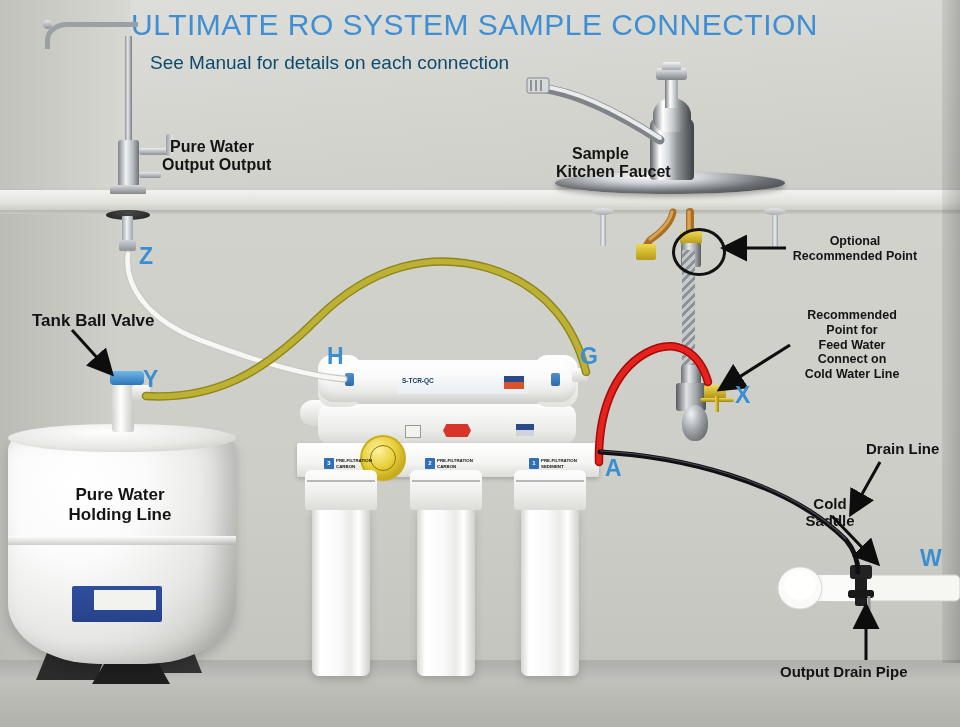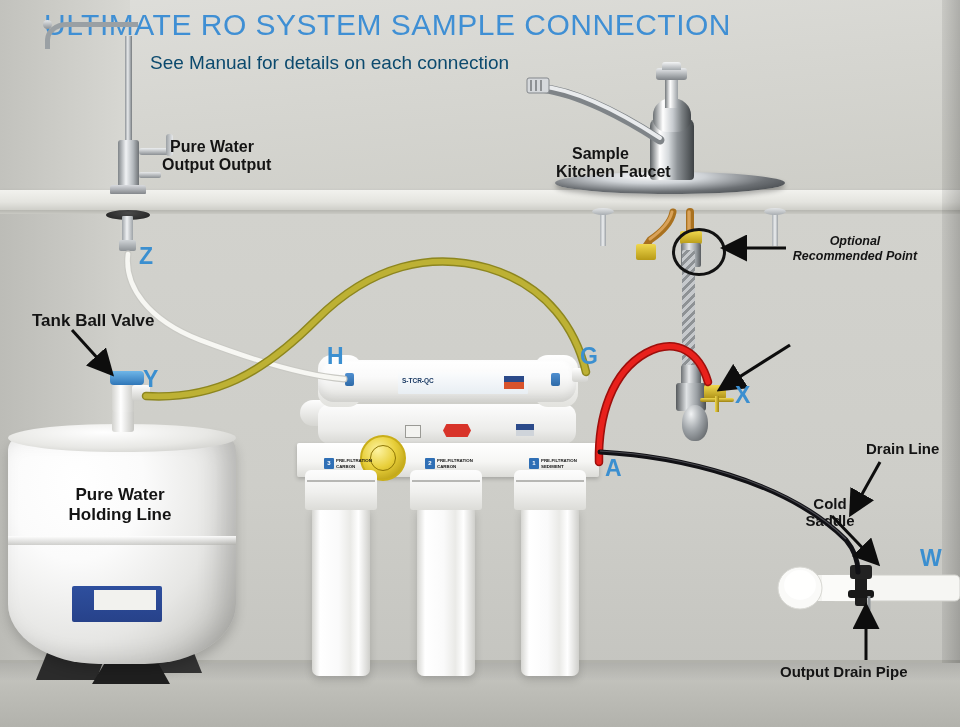--- a/index.html
+++ b/index.html
@@ -31,22 +31,22 @@
   .wall-seam{position:absolute;left:0;top:660px;width:960px;height:3px;
     background:#a9a9a3;opacity:.75;}
   .floor{position:absolute;left:0;top:663px;width:960px;height:64px;
     background:linear-gradient(180deg,#c8c8c3 0%,#bebeb8 40%,#b2b2ac 100%);}
   .floor-shadow{position:absolute;left:0;top:663px;width:960px;height:18px;
     background:linear-gradient(180deg,rgba(0,0,0,.12),rgba(0,0,0,0));}
   .right-wall{position:absolute;right:0;top:0;width:18px;height:663px;
     background:linear-gradient(90deg,rgba(0,0,0,.07),rgba(0,0,0,.20));}
 
   
-  .title{position:absolute;left:0;top:8px;width:818px;text-align:left;
-    font-size:30px;letter-spacing:.5px;color:#3f8fd4;font-weight:400;padding-left:44px;}
+  .title{position:absolute;left:0;top:8px;width:818px;text-align:right;
+    font-size:30px;letter-spacing:.5px;color:#3f8fd4;font-weight:400;}
   .subtitle{position:absolute;left:150px;top:52px;font-size:19px;color:#0c4a6e;}
   .lbl{position:absolute;font-size:16px;color:#141414;font-weight:700;line-height:1.15;}
   .lbl.small{font-size:12.5px;font-weight:700;line-height:1.18;}
   .lbl.ctr{text-align:center;}
   .marker{position:absolute;font-size:23px;font-weight:700;color:#3b8fd0;}
 
   
   .pw-spout{position:absolute;left:45px;top:22px;width:88px;height:22px;
     border-top:5px solid #9aa0a4;border-left:5px solid #9aa0a4;
     border-top-left-radius:22px 18px;}
@@ -264,25 +264,32 @@
   <div class="chrome-nut" style="left:681px;top:243px;"></div>
   <div class="braid"></div>
   <div class="chrome-nut" style="left:681px;top:365px;height:20px;"></div>
   <div class="angle-stop"></div>
   <div class="stop-bulb"></div>
   <div class="stop-valve"></div>
   <div class="stop-handle"></div>
   <div class="stop-handle-v"></div>
   <div class="opt-circle"></div>
 
-  <div class="lbl small ctr" style="left:790px;top:234px;width:130px;font-style:italic;">
+  <div class="lbl small ctr" style="left:790px;top:234px;width:130px;">
     <div>Optional</div>
     <div>Recommended Point</div>
   </div>
 
+  <div class="lbl small ctr" style="left:782px;top:308px;width:140px;">
+    <div>Recommended</div>
+    <div>Point for</div>
+    <div>Feed Water</div>
+    <div>Connect on</div>
+    <div>Cold Water Line</div>
+  </div>
 
   <div class="leg1"></div>
   <div class="leg3"></div>
   <div class="leg2"></div>
   <div class="tank"></div>
   <div class="tank-top"></div>
   <div class="tank-band"></div>
   <div class="tank-neck"></div>
   <div class="tank-label">
     <div class="tank-label-in"></div>

